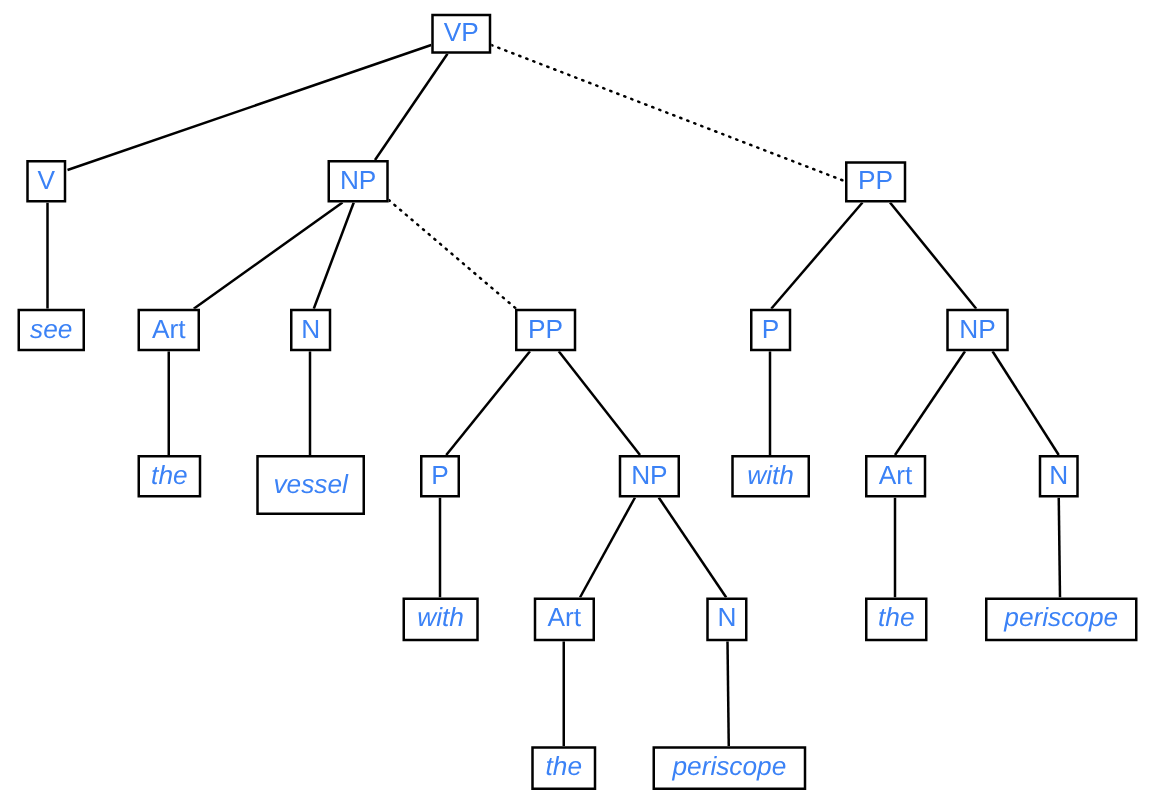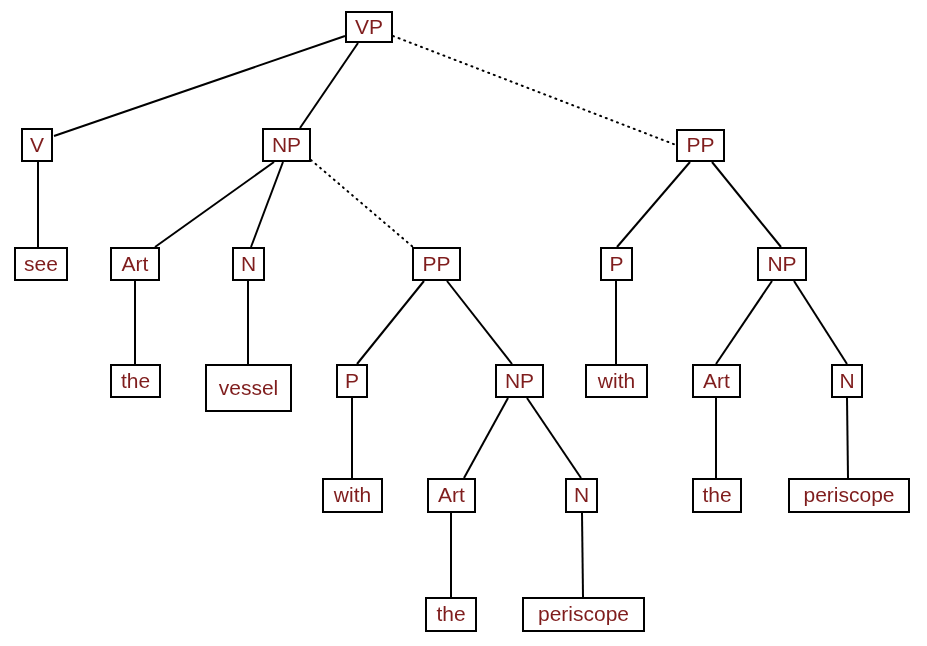--- a/index.html
+++ b/index.html
@@ -28,25 +28,26 @@
     position: absolute;
     box-sizing: border-box;
     border: 2px solid #000000;
     background: #ffffff;
     display: flex;
     align-items: center;
     justify-content: center;
     font-family: "Liberation Sans", sans-serif;
     font-size: 21px;
     line-height: 1;
-    color: #7f1d1d;
+    color: #3b82f6;
     white-space: nowrap;
     user-select: none;
   }
   .node-box.leaf {
+    font-style: italic;
   }
   .node-label {
     display: block;
     transform: translateY(-1px);
   }
 </style>
 </head>
 <body>
 
 <div id="tree-root">

